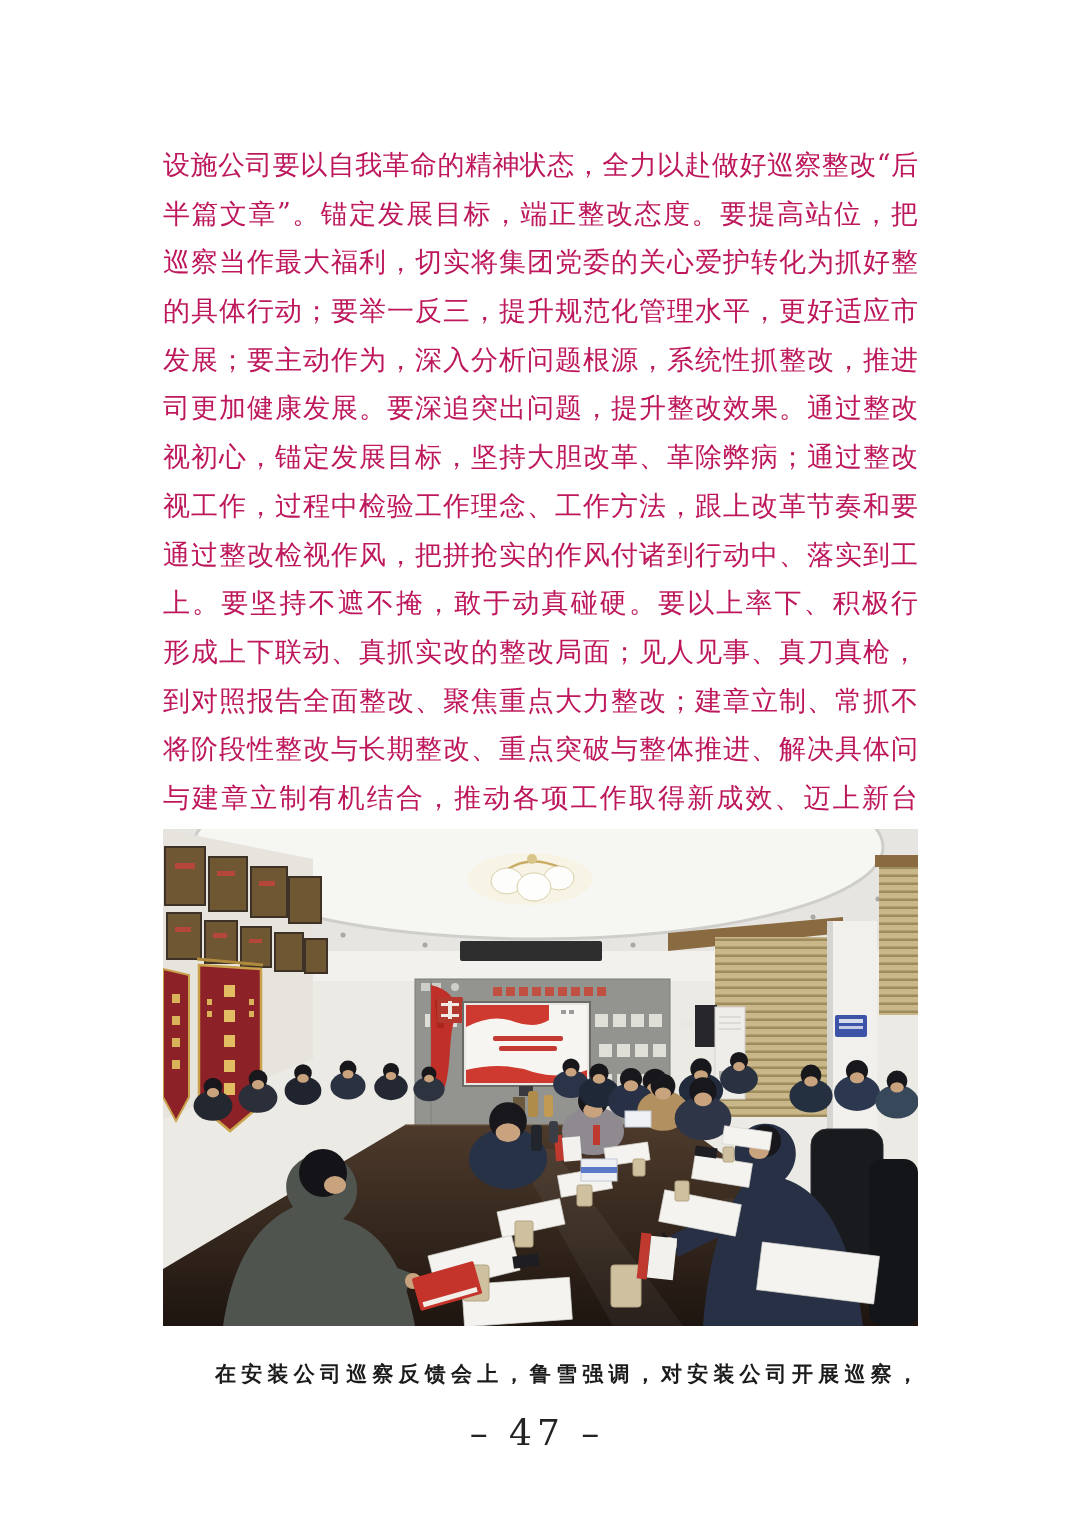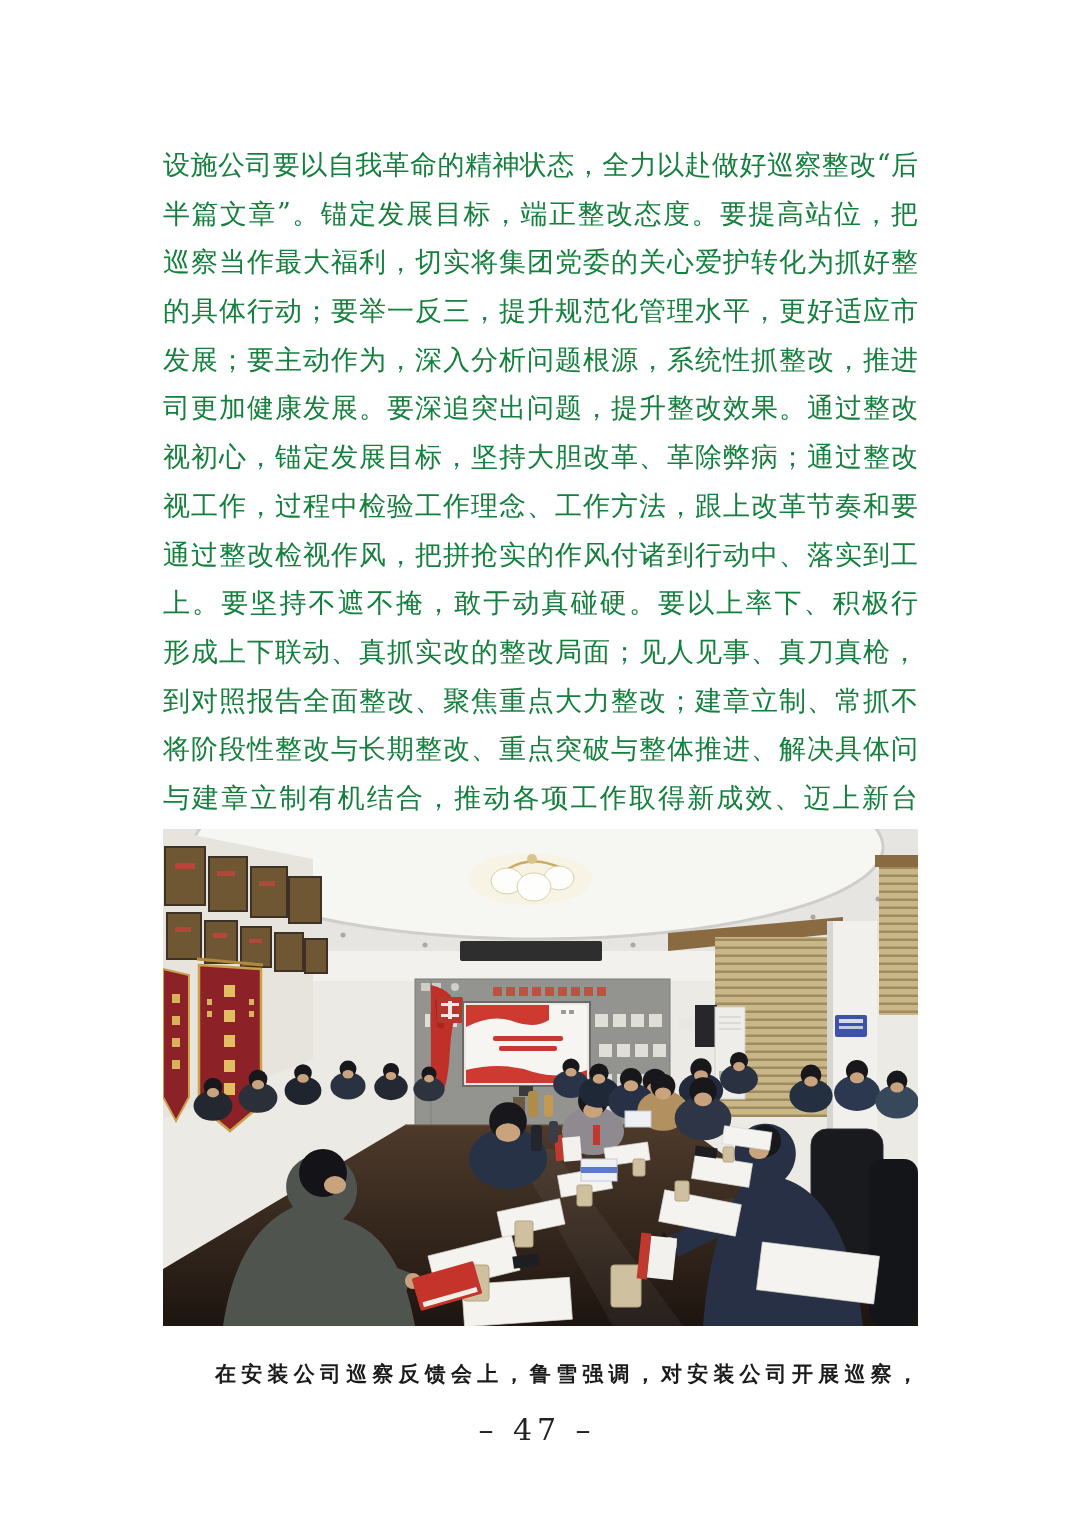--- a/index.html
+++ b/index.html
@@ -2,35 +2,35 @@
 <html><head>
 <meta charset="utf-8">
 <style>
   html,body { margin:0; padding:0; background:#ffffff; }
   .page {
     position:relative; width:1074px; height:1520px; background:#ffffff;
     overflow:hidden; font-family:"DejaVu Serif","Liberation Serif",serif;
   }
   .body-text { position:absolute; left:163px; top:141px; width:755px; }
   .tline {
-    font-size:27px; line-height:48.7px; height:48.7px; color:#15803d;
+    font-size:27px; line-height:48.7px; height:48.7px; color:#be185d;
     text-align:justify; text-align-last:justify; overflow:hidden;
   }
   .photo-figure {
     position:absolute; left:163px; top:829px; width:755px; height:497px;
   }
   .photo-figure svg { display:block; width:755px; height:497px; }
   .caption {
     position:absolute; left:163px; top:1349px; width:703px; padding-left:52px;
     font-size:21px; line-height:49px; height:49px; color:#1b1b1b;
     text-align:justify; text-align-last:justify; overflow:hidden;font-weight:bold;
   }
   .pagenum {
     position:absolute; left:0; top:1412px; width:1074px; text-align:center;
-    font-size:30px; letter-spacing:5px; color:#232323;
+    font-size:36px; letter-spacing:5px; color:#232323;
   }
 </style>
 </head>
 <body>
 
 <div class="page">
 
   <div class="body-text">
     <div class="tline">设施公司要以自我革命的精神状态，全力以赴做好巡察整改“后</div>
     <div class="tline">半篇文章”。锚定发展目标，端正整改态度。要提高站位，把</div>

